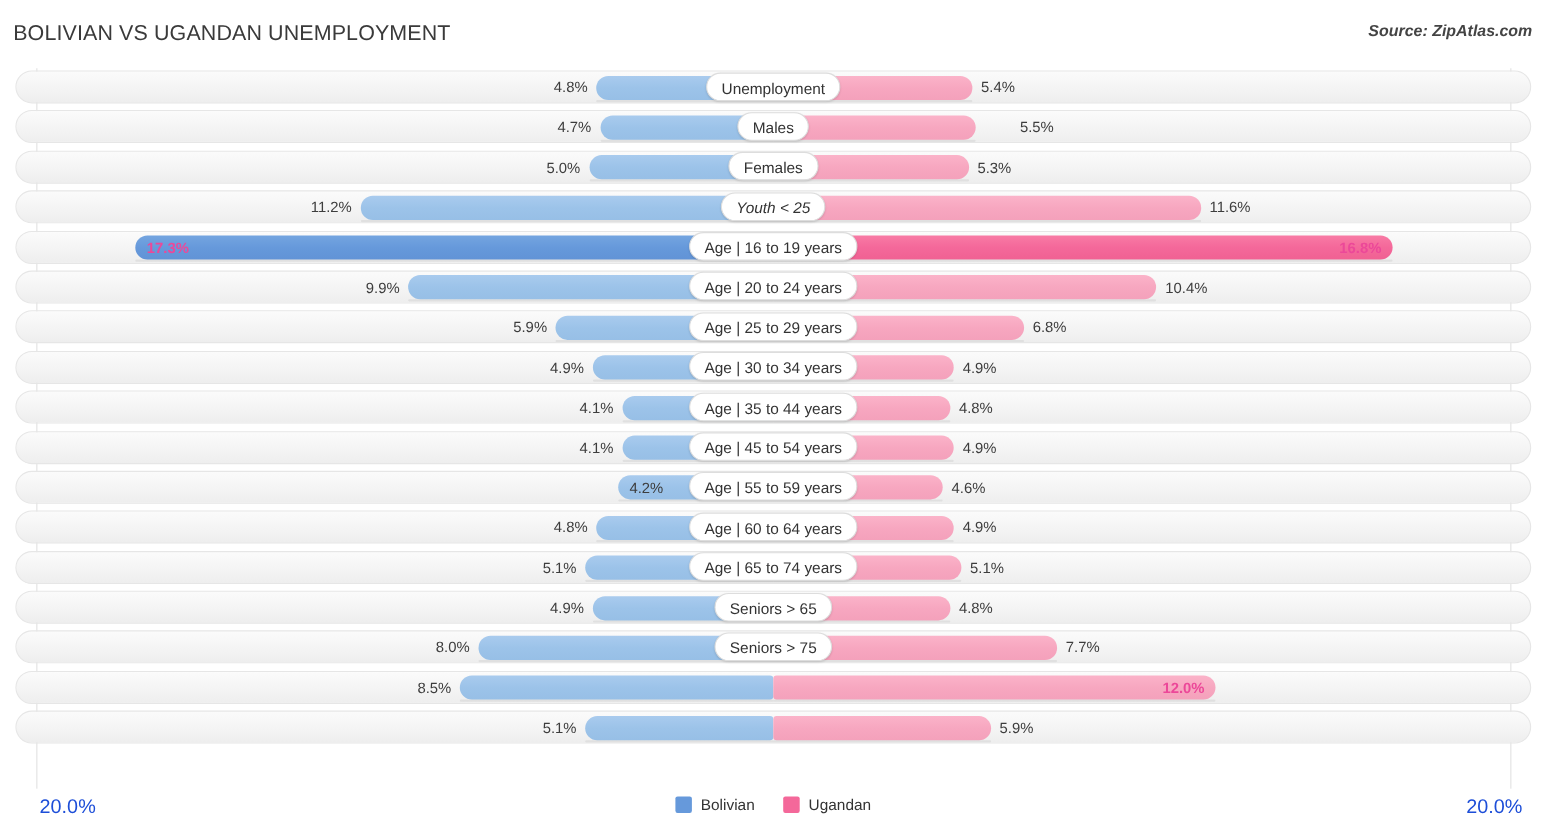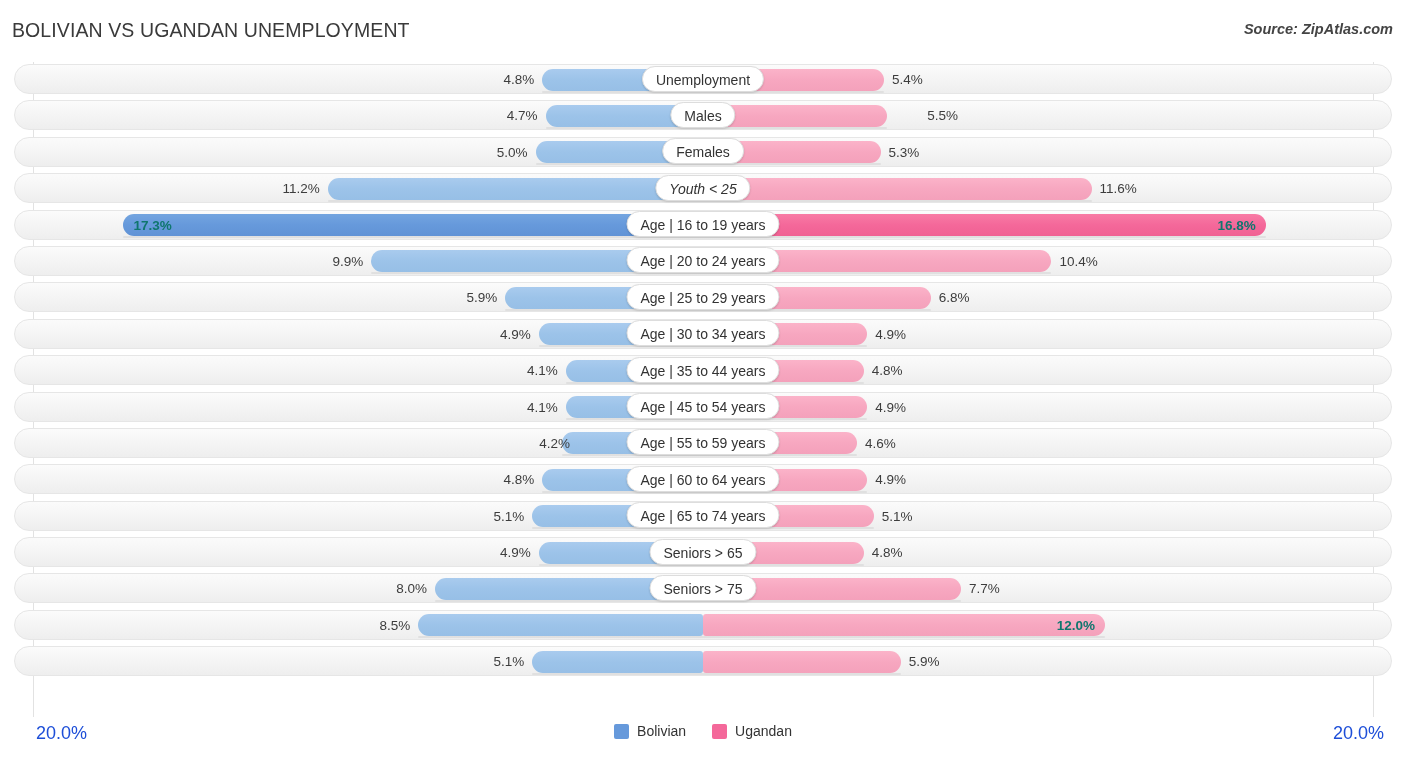--- a/index.html
+++ b/index.html
@@ -127,21 +127,21 @@
     position: absolute;
     top: 9px;
     font-size: 13.5px;
     color: #3d3d3d;
     white-space: nowrap;
     line-height: 18px;
   }
   .val.outside-left  { text-align: right; }
   .val.outside-right { text-align: left; }
   .val.inside {
-    color: #0f766e;
+    color: #ec4899;
     font-weight: bold;
     top: 9px;
   }
 
   
   .pill {
     position: absolute;
     top: 3.5px;
     height: 26px;
     line-height: 26px;
@@ -292,21 +292,21 @@
           <div class="bar left lo" style="left: 553.65px; width: 137.35px;"></div>
           <div class="bar right lo" style="left: 691px; width: 164.15px;"></div>
           <div class="val outside-left" style="right: 836.35px;">4.1%</div>
           <div class="val outside-right" style="left: 863.15px;">4.9%</div>
           <div class="pill" style="left: 691px;">Age | 45 to 54 years</div>
         </div>
         <div class="row">
           <div class="track"></div>
           <div class="bar left lo" style="left: 550.3px; width: 140.7px;"></div>
           <div class="bar right lo" style="left: 691px; width: 154.1px;"></div>
-          <div class="val outside-left" style="right: 824px;">4.2%</div>
+          <div class="val outside-left" style="right: 791px;">4.2%</div>
           <div class="val outside-right" style="left: 853.1px;">4.6%</div>
           <div class="pill" style="left: 691px;">Age | 55 to 59 years</div>
         </div>
         <div class="row">
           <div class="track"></div>
           <div class="bar left lo" style="left: 530.2px; width: 160.8px;"></div>
           <div class="bar right lo" style="left: 691px; width: 164.15px;"></div>
           <div class="val outside-left" style="right: 859.8px;">4.8%</div>
           <div class="val outside-right" style="left: 863.15px;">4.9%</div>
           <div class="pill" style="left: 691px;">Age | 60 to 64 years</div>

